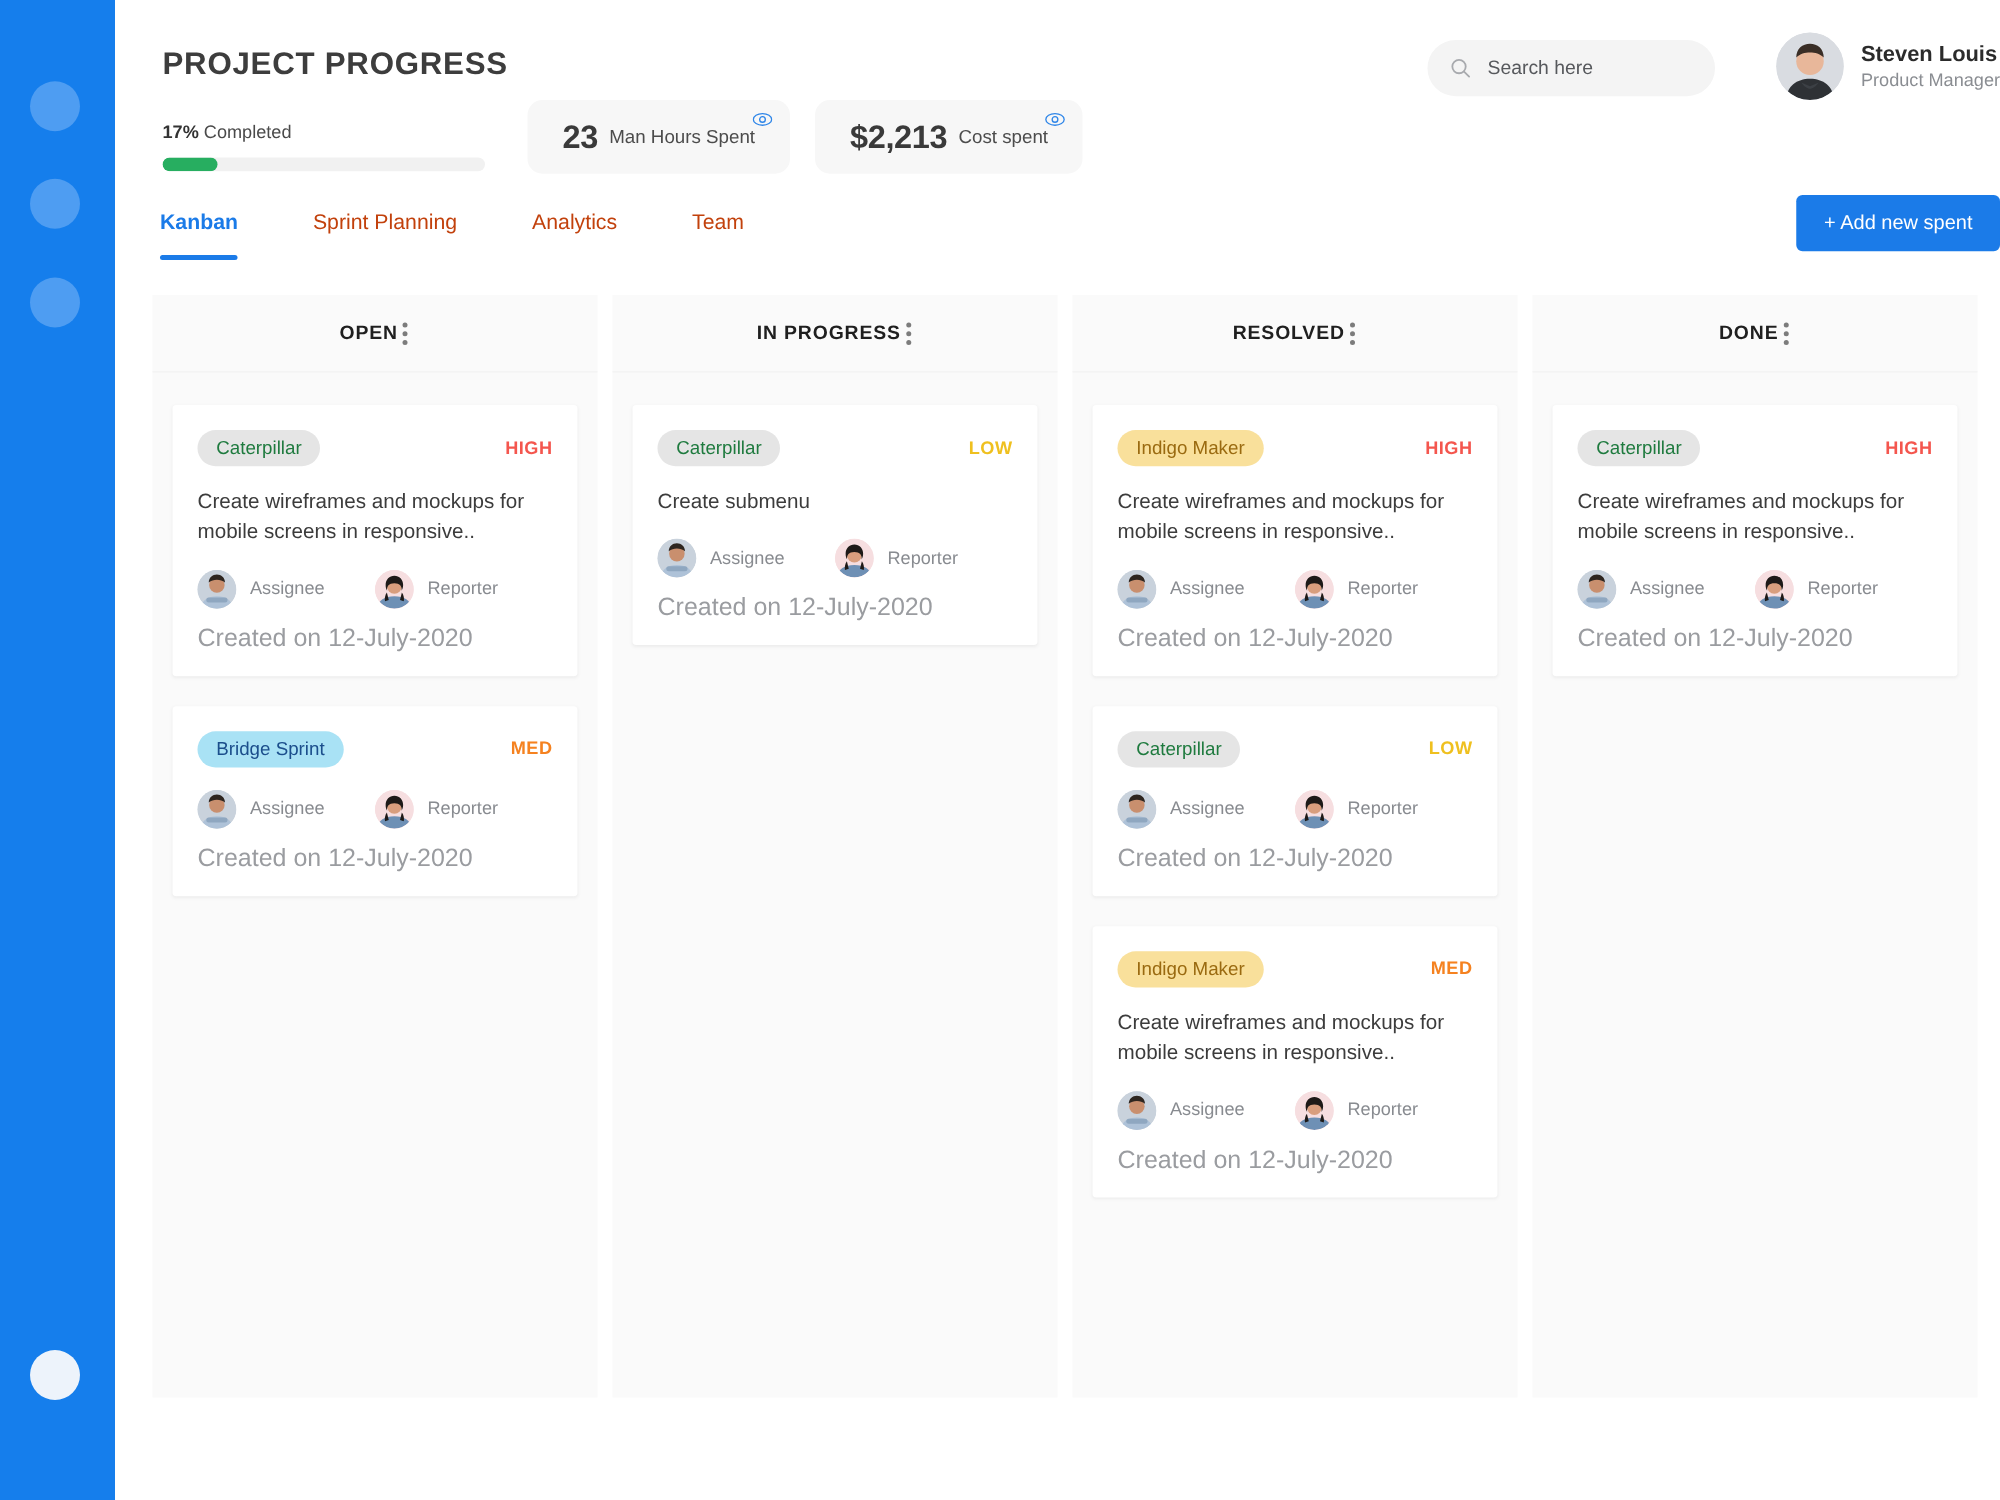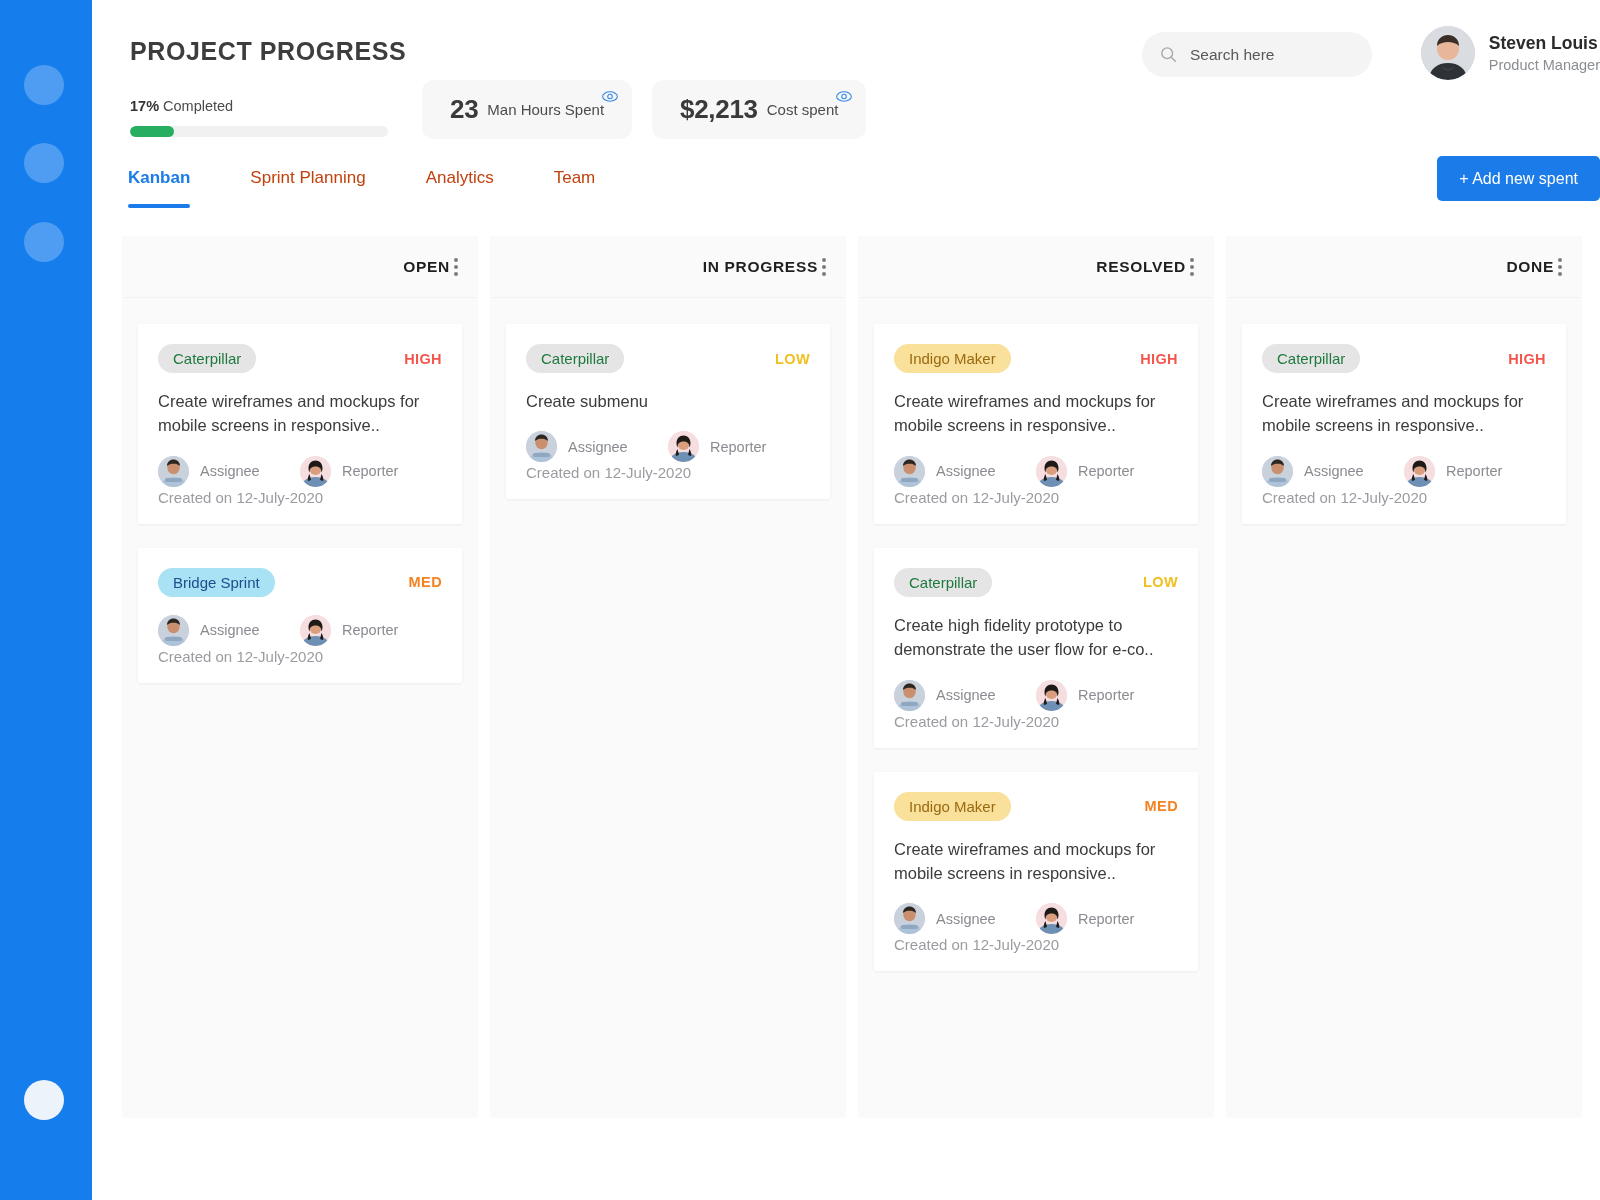--- a/index.html
+++ b/index.html
@@ -109,21 +109,21 @@
   
   .board {
     position: absolute; left: 30px; right: 18px; top: 236px;
     height: 882px; display: flex; gap: 12px;
   }
   .column {
     flex: 1 1 0; background: #FAFAFA; display: flex; flex-direction: column;
   }
   .col-head {
     height: 62px; display: flex; align-items: center;
-    padding: 0 16px 0 18px; justify-content: flex-end;
+    padding: 0 16px 0 18px; justify-content: center;
     border-bottom: 1px solid #F2F2F2;
   }
   .col-title {
     font-size: 15.5px; font-weight: bold; letter-spacing: 0.7px; color: #1F1F1F;
   }
   .kebab { display: flex; flex-direction: column; gap: 3px; cursor: pointer; padding: 4px; }
   .kebab span { width: 4px; height: 4px; border-radius: 50%; background: #7C7C7C; display: block; }
 
   .col-body { padding: 26px 16px 0 16px; display: flex; flex-direction: column; gap: 24px; }
 
@@ -145,21 +145,21 @@
 
   .card-text {
     margin-top: 16px; font-size: 16.5px; line-height: 1.48; color: #3C3C3C;
   }
   .people { margin-top: 18px; display: flex; }
   .person { display: flex; align-items: center; width: 50%; }
   .person .pname { margin-left: 11px; font-size: 14.5px; color: #888B90; }
   .av { width: 31px; height: 31px; border-radius: 50%; overflow: hidden; flex: 0 0 31px; position: relative; }
   .av.assignee { background: #C9D2DC; }
   .av.reporter { background: #F6DEE0; }
-  .created { margin-top: 2px; font-size: 15px; color: #9A9CA0; }
+  .created { margin-top: 13px; font-size: 20px; color: #9A9CA0; }
 </style>
 </head>
 <body>
 
 <div class="app">
 
   <div class="sidebar">
     <div class="side-dot d1"></div>
     <div class="side-dot d2"></div>
     <div class="side-dot d3"></div>
@@ -475,21 +475,20 @@
                   <span class="pname">Reporter</span>
                 </div>
               </div>
               <div class="created">Created on 12-July-2020</div>
             </div>
             <div class="card">
               <div class="card-top">
                 <span class="chip green">Caterpillar</span>
                 <span class="prio low">LOW</span>
               </div>
-              <div class="card-text">Create high fidelity prototype to demonstrate the user flow for e-co..</div>
               <div class="people">
                 <div class="person">
                   <span class="av assignee">
   <svg viewBox="0 0 31 31" width="31" height="31">
     <defs>
                         <clipPath id="ac">
                           <circle cx="15.5" cy="15.5" r="15.5"></circle>
                         </clipPath>
                       </defs>
     <g clip-path="url(#ac)">

